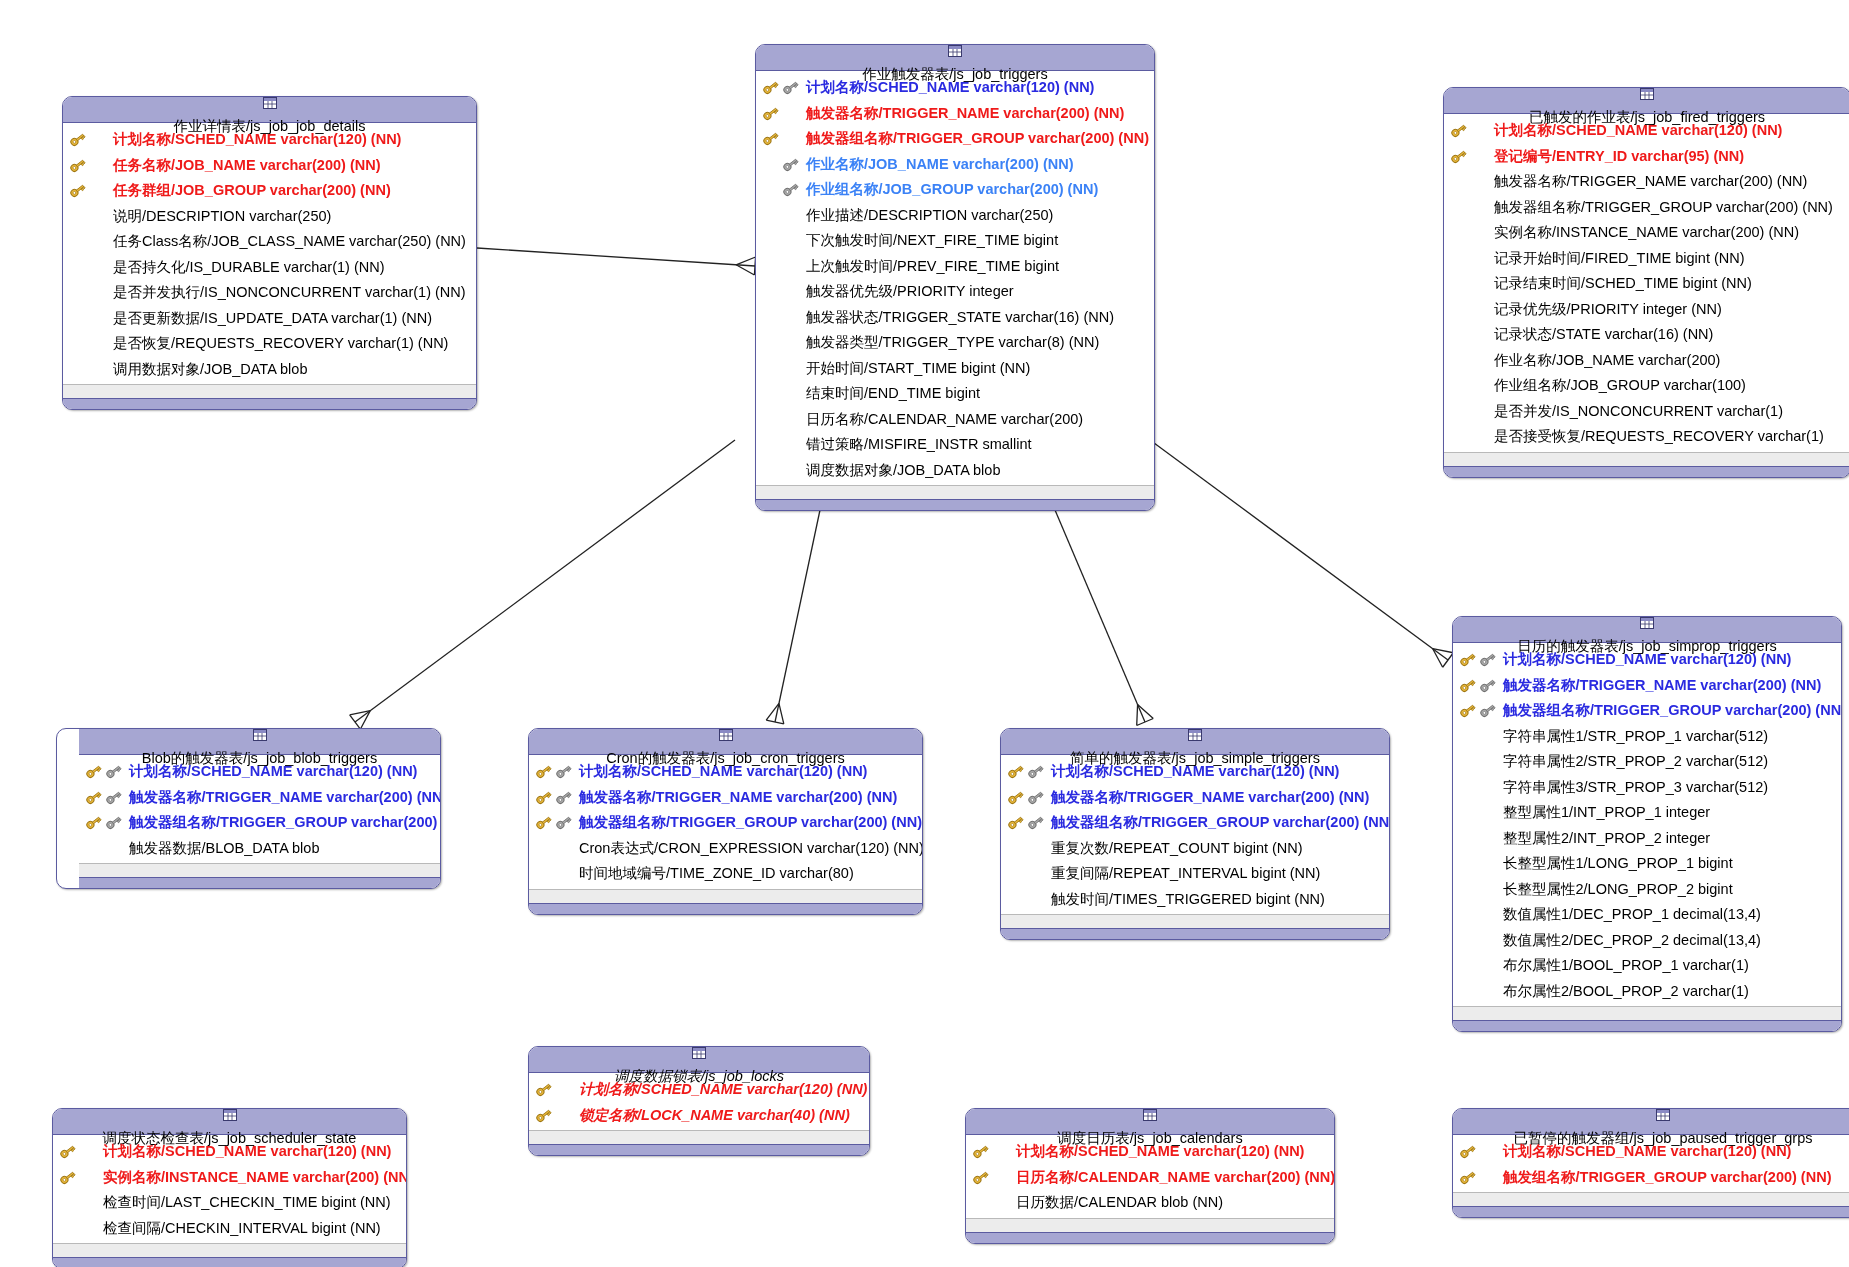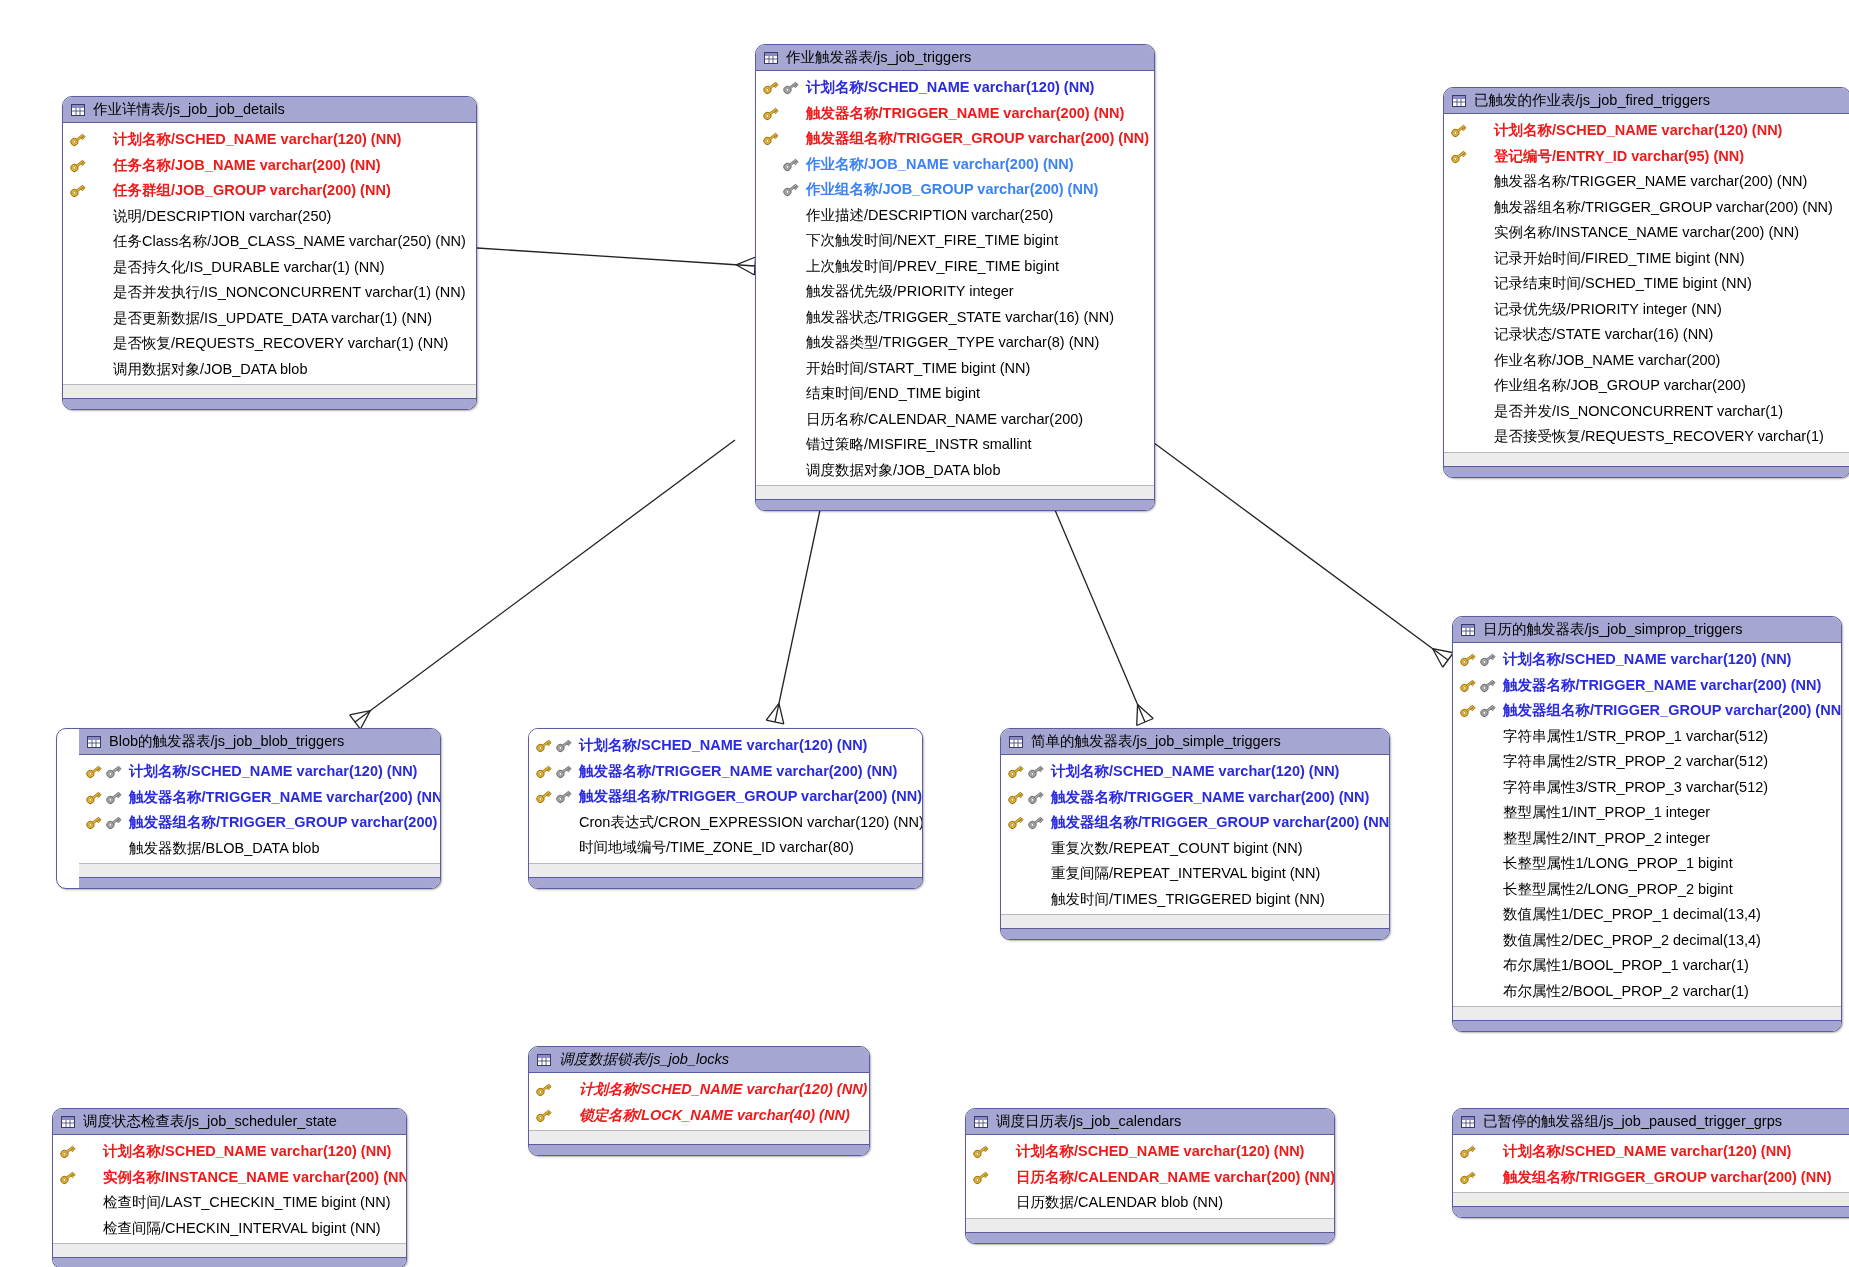--- a/index.html
+++ b/index.html
@@ -21,20 +21,21 @@
     overflow:hidden;
   }
   .tbl-hd{
     background:#a6a6d2;
     border-bottom:1px solid #5b5ba0;
     height:26px;
     display:flex;align-items:center;
     padding:0 8px;
     gap:8px;
     box-sizing:border-box;
+    flex-direction:column;
   }
   .tbl-hd-title{
     font-size:14.5px;color:#000;white-space:nowrap;
     font-weight:400;letter-spacing:0px;
   }
   .tico{width:14px;height:12px;flex:0 0 auto;display:block;}
   .tbl-body{padding:4px 0 2px 0;background:#fff;}
   .row{
     display:flex;align-items:center;
     height:25.5px;
@@ -469,21 +470,21 @@
               <span class="kspace"></span>
               <span class="kspace"></span>
             </span>
             <span class="fname c-plain">作业名称/JOB_NAME varchar(200)</span>
           </div>
           <div class="row">
             <span class="keys w1">
               <span class="kspace"></span>
               <span class="kspace"></span>
             </span>
-            <span class="fname c-plain">作业组名称/JOB_GROUP varchar(200)</span>
+            <span class="fname c-plain">作业组名称/JOB_GROUP varchar(100)</span>
           </div>
           <div class="row">
             <span class="keys w1">
               <span class="kspace"></span>
               <span class="kspace"></span>
             </span>
             <span class="fname c-plain">是否并发/IS_NONCONCURRENT varchar(1)</span>
           </div>
           <div class="row">
             <span class="keys w1">
@@ -744,20 +745,30 @@
               <span class="kspace"></span>
               <span class="kspace"></span>
             </span>
             <span class="fname c-plain">触发器数据/BLOB_DATA blob</span>
           </div>
         </div>
         <div class="tbl-foot"></div>
         <div class="tbl-bottom"></div>
       </div>
       <div class="tbl" style="left: 528px; top: 728px; width: 395px;">
+        <div class="tbl-hd">
+          <svg class="tico" viewBox="0 0 14 12">
+            <rect x="0.5" y="0.5" width="13" height="11" fill="#ffffff" stroke="#3a3a6e" stroke-width="1"></rect>
+            <rect x="1" y="1" width="12" height="3" fill="#8a8ac4"></rect>
+            <line x1="1" y1="7" x2="13" y2="7" stroke="#3a3a6e" stroke-width="0.8"></line>
+            <line x1="5" y1="4" x2="5" y2="11.5" stroke="#3a3a6e" stroke-width="0.8"></line>
+            <line x1="9" y1="4" x2="9" y2="11.5" stroke="#3a3a6e" stroke-width="0.8"></line>
+          </svg>
+          <span class="tbl-hd-title">Cron的触发器表/js_job_cron_triggers</span>
+        </div>
         <div class="tbl-body">
           <div class="row">
             <span class="keys w1">
               <svg class="kico" viewBox="0 0 17 15">
                 <g transform="rotate(-38 8.5 7.5)">
                   <circle cx="4.6" cy="7.5" r="3.5" fill="#e8b73a" stroke="#9c7410" stroke-width="1"></circle>
                   <circle cx="4.6" cy="7.5" r="1.35" fill="#ffffff" stroke="#9c7410" stroke-width="0.6"></circle>
                   <rect x="7.6" y="6.5" width="8.2" height="2" fill="#e8b73a" stroke="#9c7410" stroke-width="0.8"></rect>
                   <rect x="12.2" y="8.4" width="1.6" height="2.3" fill="#e8b73a" stroke="#9c7410" stroke-width="0.7"></rect>
                   <rect x="14.6" y="8.4" width="1.5" height="1.8" fill="#e8b73a" stroke="#9c7410" stroke-width="0.7"></rect>

